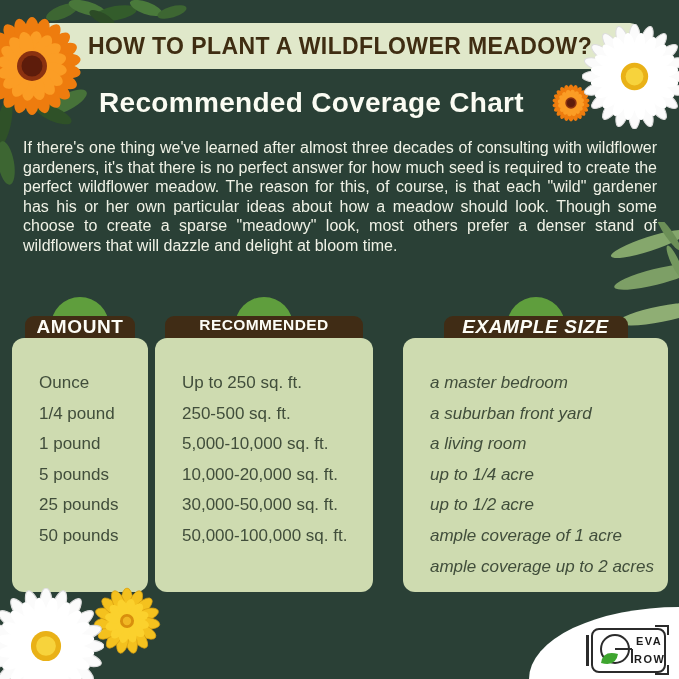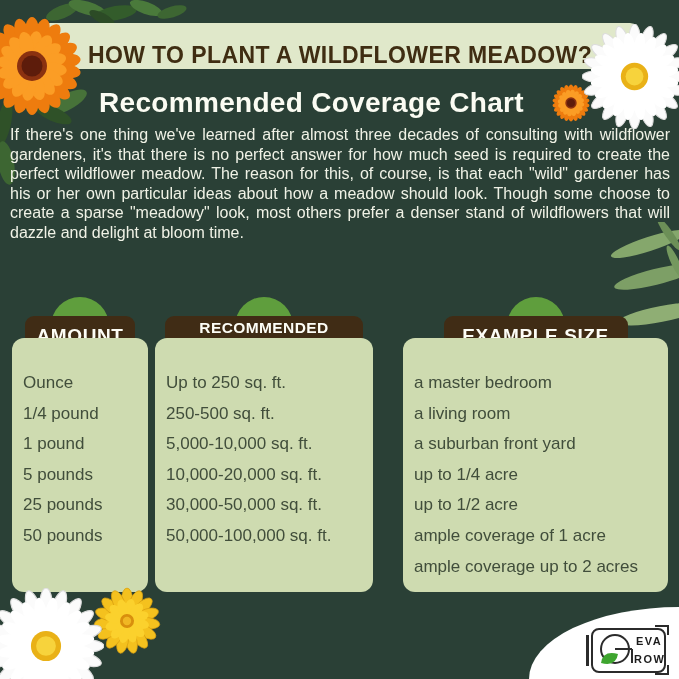--- a/index.html
+++ b/index.html
@@ -5,63 +5,63 @@
   html,body{margin:0;padding:0;background:#1c2a22;}
   .poster{
     position:relative;width:679px;height:679px;overflow:hidden;
     background:#2a4036;font-family:"Liberation Sans",sans-serif;
   }
   svg{display:block}
   
   .banner{
     position:absolute;left:40px;top:23px;width:600px;height:46px;
     background:#e0e8ca;border-radius:10px;z-index:2;
-    display:flex;align-items:flex-end;justify-content:center;
+    display:flex;align-items:center;justify-content:center;
   }
   .banner h1{
     margin:0;font-size:23px;font-weight:bold;color:#3f2d12;letter-spacing:.4px;white-space:nowrap;
   }
   .subtitle-row{
     position:absolute;left:40px;right:30px;top:82px;height:42px;z-index:2;
     display:flex;align-items:center;justify-content:center;gap:28px;
   }
   .subtitle-row h2{
     margin:0;font-size:28px;font-weight:bold;color:#fbfcf3;letter-spacing:.3px;white-space:nowrap;
   }
   
   .intro{
-    position:absolute;left:10px;right:9px;top:125px;margin:0;z-index:1;
+    position:absolute;left:10px;right:9px;top:125px;margin:13px;z-index:1;
     font-size:16px;line-height:19.5px;color:#f0f2e6;text-align:justify;
   }
   .note{
     position:absolute;left:10px;right:9px;top:258px;margin:0;z-index:1;
     font-size:16px;color:#f0f2e6;
   }
   
   .col{position:absolute;top:297px;height:295px;z-index:3;}
   .col-1{left:12px;width:136px;}
   .col-2{left:155px;width:218px;}
-  .col-3{left:403px;width:265px;}
+  .col-3{left:403px;width:265px;font-style:italic;}
   .dome{
     position:absolute;top:0;left:50%;transform:translateX(-50%);
     width:58px;height:30px;border-radius:29px 29px 0 0;background:#5f9e3d;
   }
   .colhead{
     position:absolute;top:19px;left:50%;transform:translateX(-50%);
     background:#402c15;border-radius:9px;color:#fdfdf6;
-    display:flex;align-items:center;justify-content:center;text-align:center;
+    display:flex;justify-content:center;text-align:center;
     font-weight:bold;box-sizing:border-box;
   }
   .col-1 .colhead{width:110px;height:39px;font-size:19px;letter-spacing:.6px;}
   .col-2 .colhead{width:198px;height:42px;font-size:15.5px;line-height:1.15;letter-spacing:.4px;}
   .col-3 .colhead{width:184px;height:40px;font-size:19px;letter-spacing:.6px;}
   .card{
     position:absolute;top:41px;left:0;right:0;bottom:0;
     background:#cedbb0;border-radius:12px;
-    padding:30px 0 0 11px;box-sizing:border-box;
+    padding:30px 0 0 27px;box-sizing:border-box;
   }
   .row{font-size:17px;line-height:30.6px;color:#414e3b;white-space:nowrap;}
   
   .leaves-top{position:absolute;left:42px;top:0;z-index:1;}
   .leaves-underflower{position:absolute;left:25px;top:86px;z-index:1;}
   .leaves-leftedge{position:absolute;left:0;top:98px;z-index:1;}
   .leaves-right{position:absolute;right:0;top:222px;z-index:1;}
   .flower-gerbera-tl{position:absolute;left:-18px;top:16px;z-index:4;}
   .flower-daisy-tr{position:absolute;left:582px;top:24px;z-index:4;}
   .flower-daisy-bl{position:absolute;left:-12px;top:588px;z-index:5;}
@@ -274,22 +274,22 @@
       </div>
     </div>
 
     <div class="col col-3">
       <div class="dome"></div>
       <div class="colhead">
         <span>EXAMPLE SIZE</span>
       </div>
       <div class="card">
         <div class="row">a master bedroom</div>
+        <div class="row">a suburban front yard</div>
         <div class="row">a living room</div>
-        <div class="row">a suburban front yard</div>
         <div class="row">up to 1/4 acre</div>
         <div class="row">up to 1/2 acre</div>
         <div class="row">ample coverage of 1 acre</div>
         <div class="row">ample coverage up to 2 acres</div>
       </div>
     </div>
 
   </section>
 
   <svg class="flower-daisy-bl" width="116" height="116" viewBox="-50 -50 100 100">

